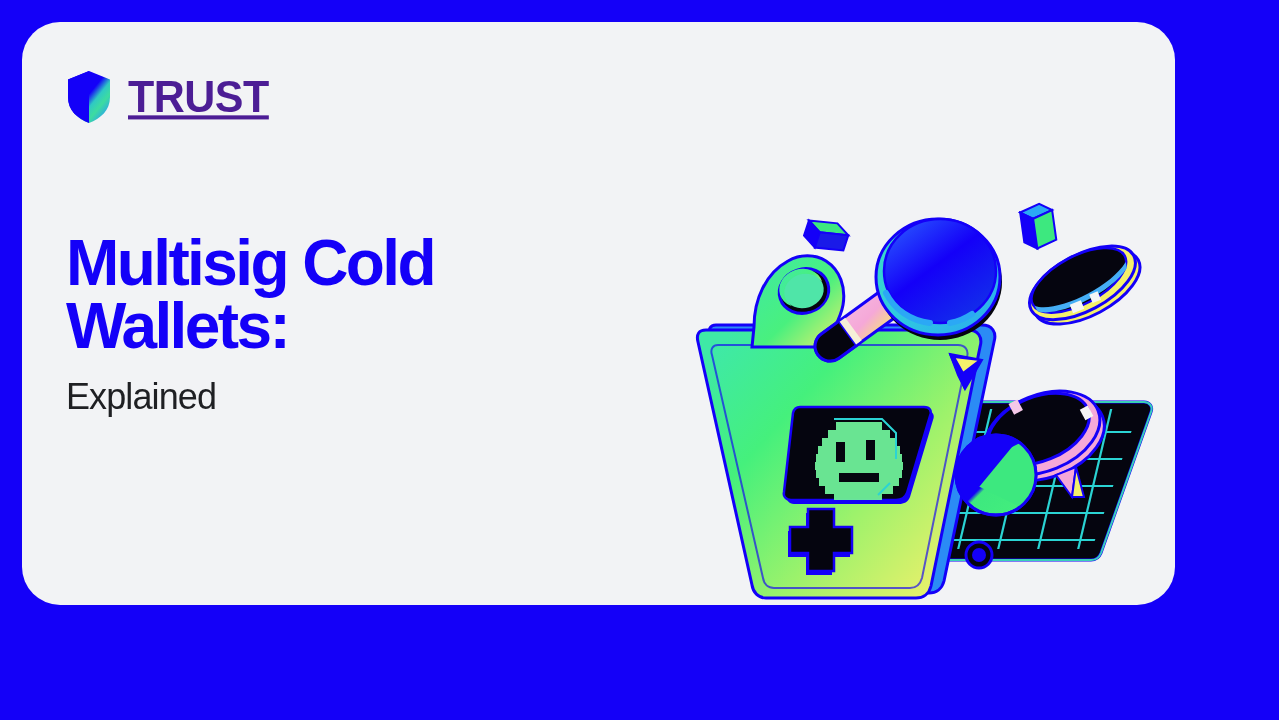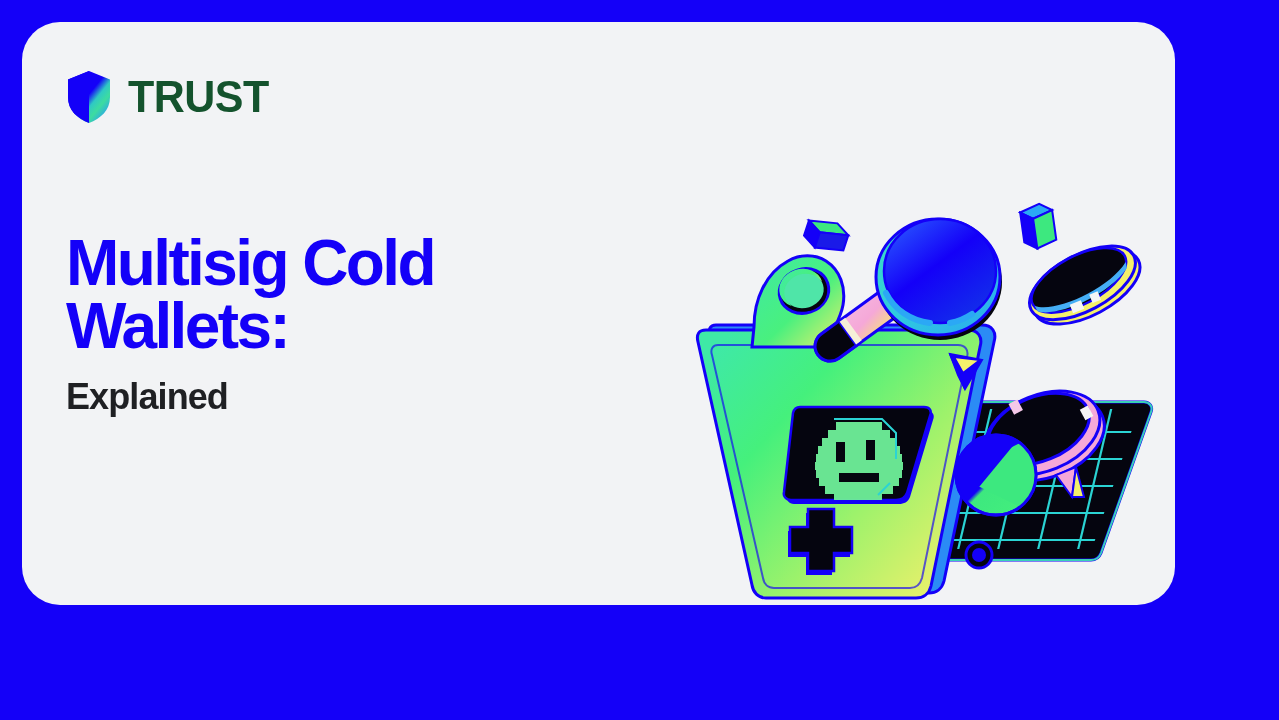--- a/index.html
+++ b/index.html
@@ -24,38 +24,39 @@
 
   
   #brand {
     position:absolute;
     left:44px; top:48px;
     display:flex; align-items:center; gap:16px;
   }
   #brand-shield { width:46px; height:54px; display:block; }
   #brand-word {
     font-size:43px; font-weight:bold; letter-spacing:-0.5px;
-    color:#14532d; line-height:1;
+    color:#4c1d95; line-height:1;
     transform:scaleY(1.02);
+    text-decoration:underline;
   }
 
   
   #headline-block {
     position:absolute;
     left:44px; top:210px;
     width:620px;
   }
   #page-title {
     font-size:64px; font-weight:bold; line-height:0.98;
     letter-spacing:-2.6px; color:#1400F8;
     white-space:pre-line;
   }
   #page-subtitle {
     margin-top:22px;
-    font-size:36px; font-weight:bold; line-height:1;
+    font-size:36px; font-weight:normal; line-height:1;
     letter-spacing:-0.9px; color:#1F2023;
   }
 
   
   #illustration {
     position:absolute;
     left:660px; top:175px;
     width:500px; height:405px;
   }
   #illustration svg { width:100%; height:100%; display:block; }

